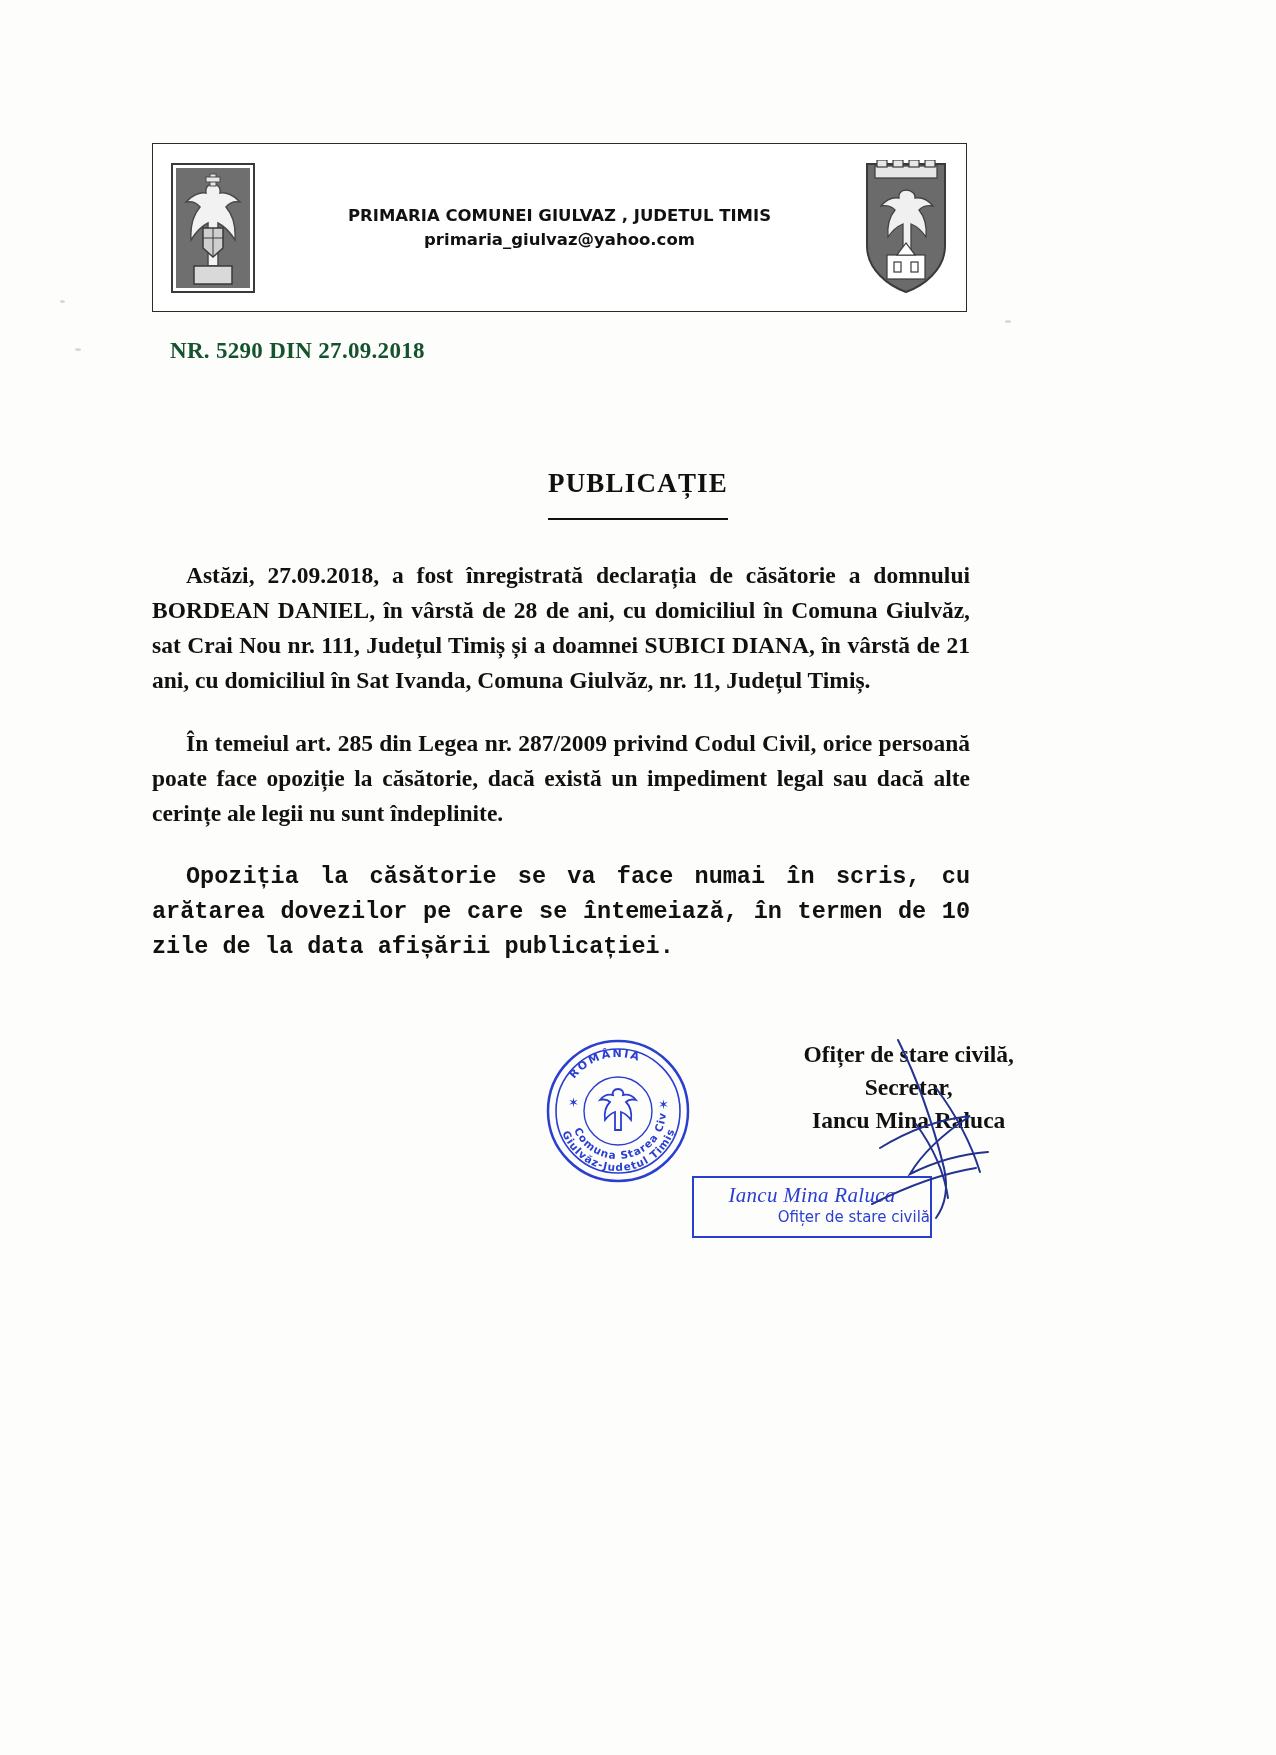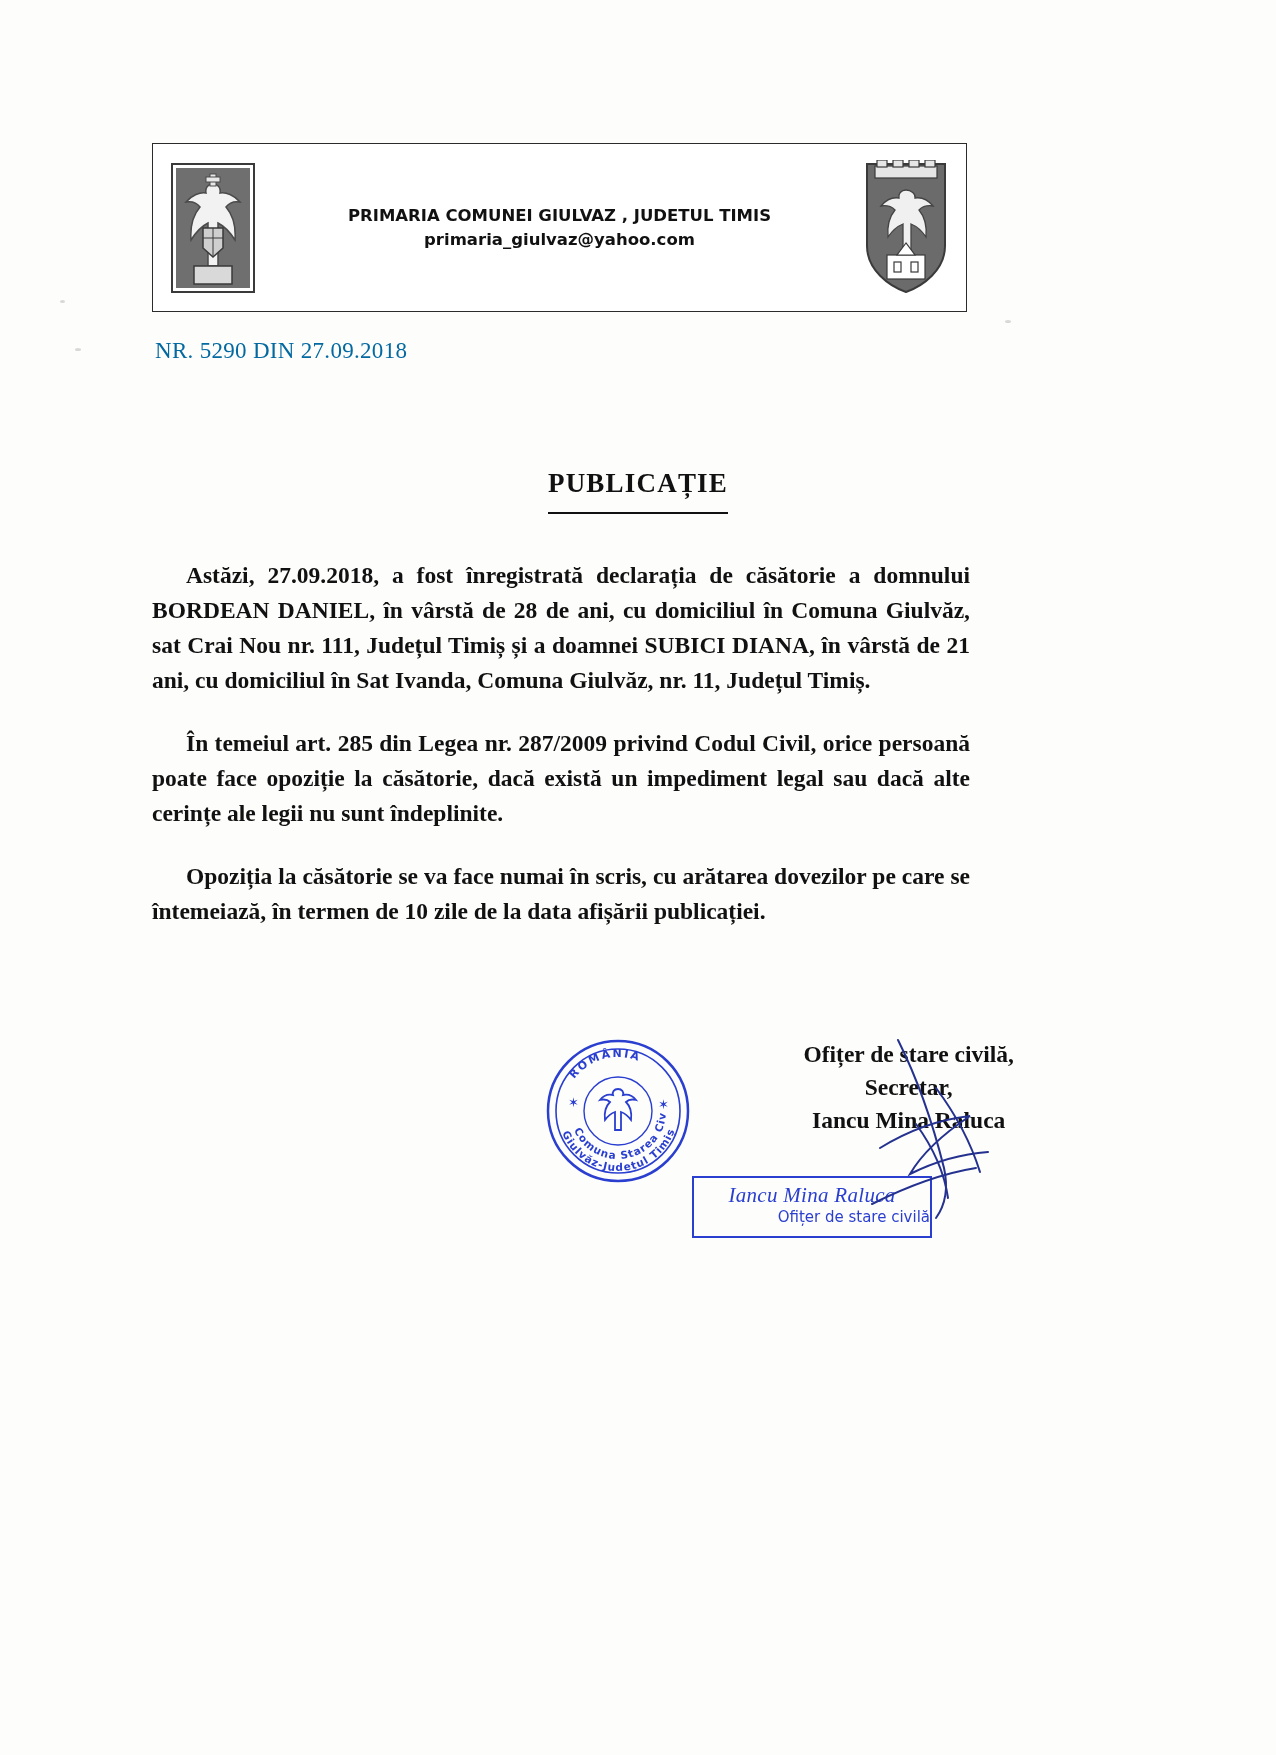--- a/index.html
+++ b/index.html
@@ -66,45 +66,45 @@
     color: #1a2fc4;
     text-decoration: underline;
   }
   .header-text .email-line {
     display: block;
   }
 
   
   .regnr {
     position: absolute;
-    left: 155px;
+    left: 170px;
     top: 338px;
     font-family: "Liberation Serif", serif;
-    font-weight: normal;
+    font-weight: bold;
     font-size: 23px;
     letter-spacing: 0.3px;
-    color: #0369a1;
+    color: #14532d;
   }
 
   
   .doc-title {
     position: absolute;
     left: 0;
     right: 0;
     top: 468px;
     text-align: center;
     font-family: "Liberation Serif", serif;
     font-weight: bold;
     font-size: 27px;
     letter-spacing: 1.2px;
     color: #111;
   }
   .doc-title span {
     border-bottom: 2px solid #111;
-    padding-bottom: 14px;
+    padding-bottom: 20px;
   }
 
   
   .body-block {
     position: absolute;
     left: 152px;
     top: 558px;
     width: 818px;
   }
   .para {
@@ -113,20 +113,21 @@
     line-height: 35px;
     font-weight: bold;
     text-align: justify;
     text-justify: inter-word;
     color: #111;
     margin: 0 0 28px 0;
     text-indent: 34px;
   }
   .para.last {
     margin-bottom: 9px;
+    font-family: Liberation Mono, monospace;
   }
 
   
   .signature {
     position: absolute;
     right: 262px;
     top: 1038px;
     text-align: center;
     font-family: "Liberation Serif", serif;
     font-weight: bold;

